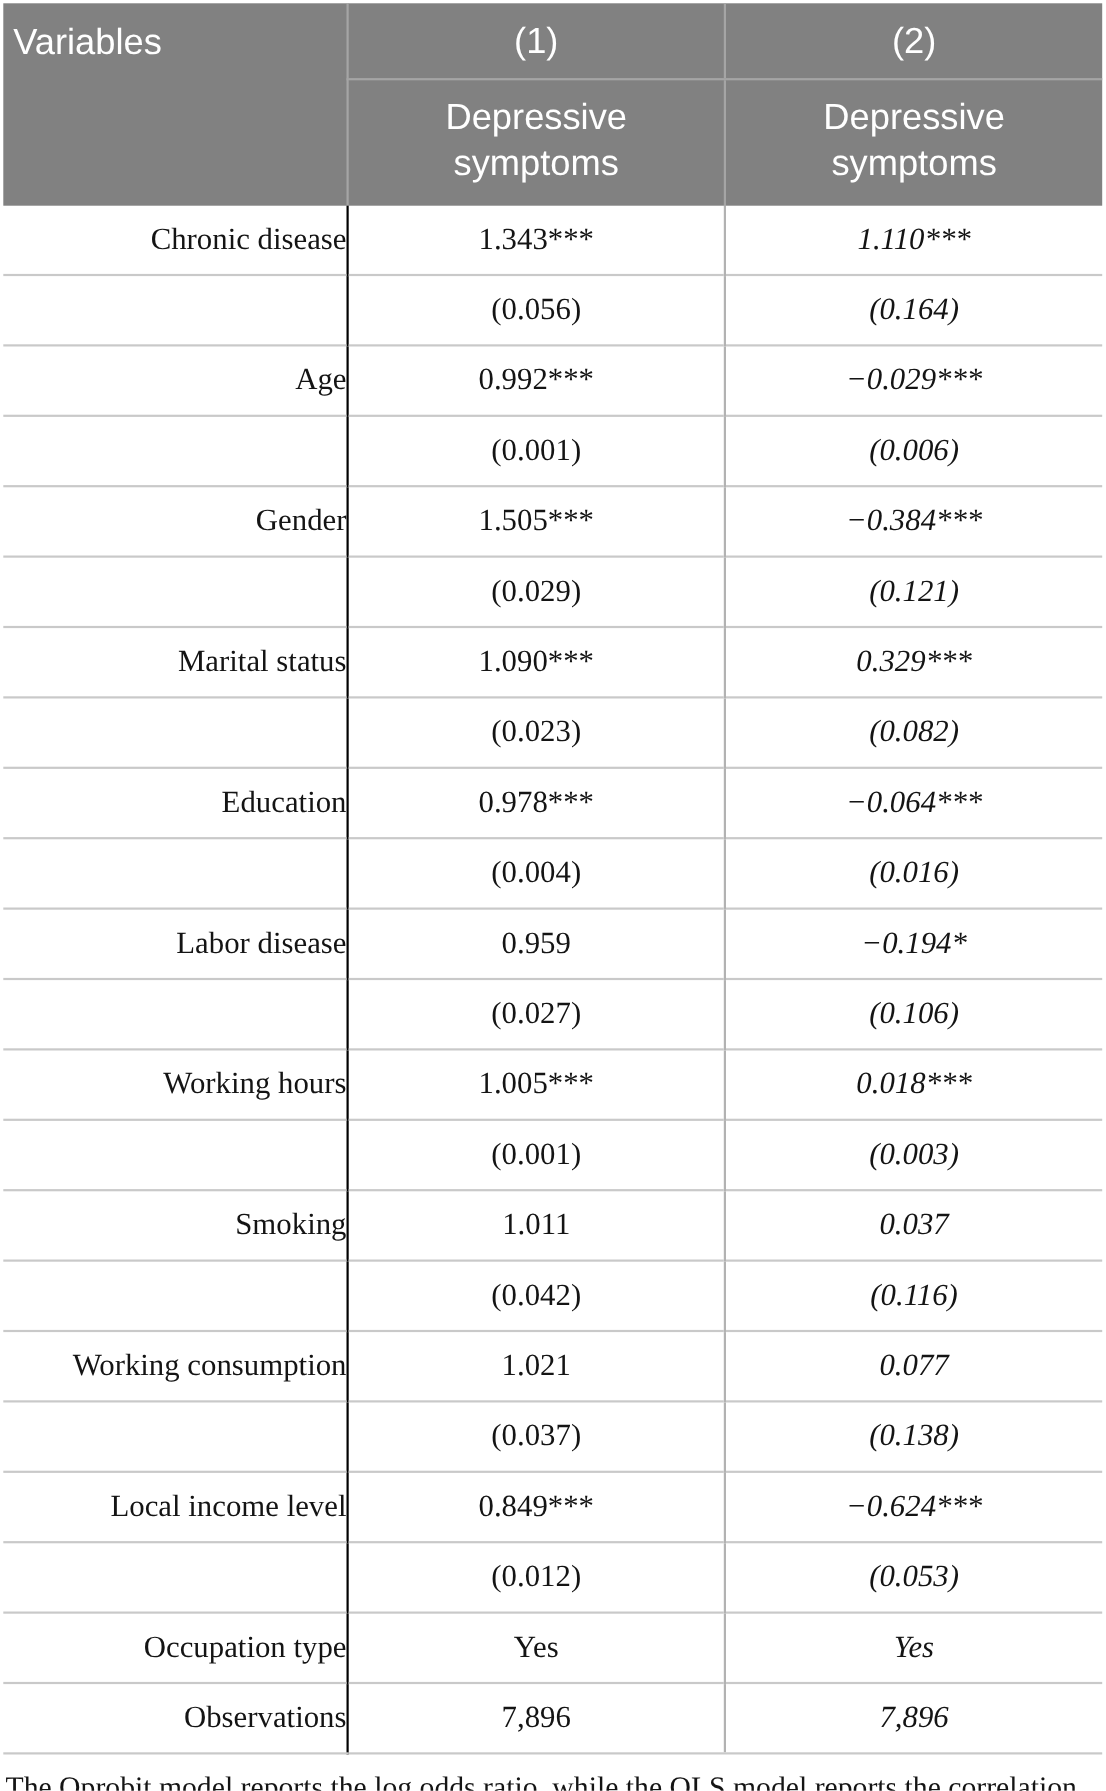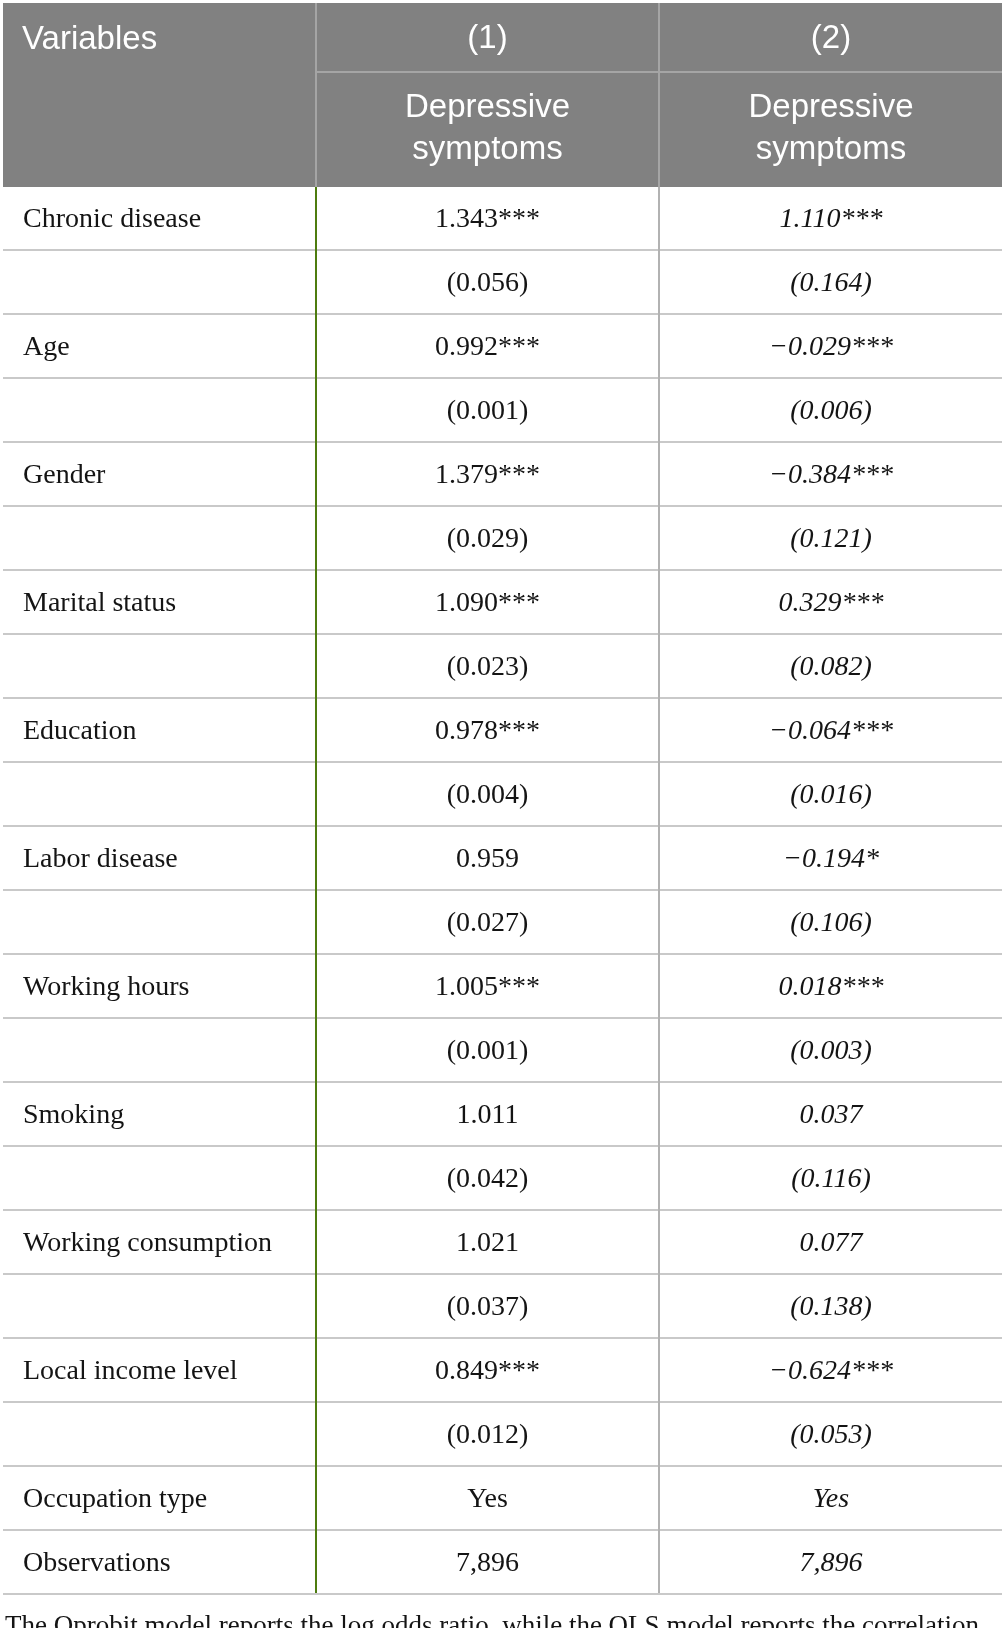--- a/index.html
+++ b/index.html
@@ -26,21 +26,21 @@
   thead th {
     background: #818181;
     color: #ffffff;
     font-family: "Liberation Sans", sans-serif;
     font-weight: 400;
     font-size: 33px;
   }
   th.h-var {
     text-align: left;
     vertical-align: top;
-    padding: 16px 0 0 19px;
+    padding: 16px 0 0 9px;
     border-right: 2px solid #a5a5a5;
   }
   tr.h-row1 th.h-num {
     height: 68px;
     vertical-align: middle;
     text-align: center;
     border-bottom: 2px solid #a5a5a5;
     padding: 0;
   }
   tr.h-row2 th.h-title {
@@ -62,23 +62,23 @@
     padding: 0;
     vertical-align: middle;
   }
   tbody tr:first-child td {
     border-top: none;
   }
   tbody tr:last-child td {
     border-bottom: 2px solid #c9c9c9;
   }
   td.lbl {
-    text-align: left;
+    text-align: right;
     padding-left: 20px;
-    border-right: 2px solid #4d7c0f;
+    border-right: 2px solid #000000;
   }
   td.val {
     text-align: center;
   }
   td.v2 {
     border-left: 2px solid #b2b2b2;
     font-style: italic;
   }
   
   .note {
@@ -126,21 +126,21 @@
         <td class="val">0.992***</td>
         <td class="val v2">−0.029***</td>
       </tr>
       <tr>
         <td class="lbl"></td>
         <td class="val">(0.001)</td>
         <td class="val v2">(0.006)</td>
       </tr>
       <tr>
         <td class="lbl">Gender</td>
-        <td class="val">1.379***</td>
+        <td class="val">1.505***</td>
         <td class="val v2">−0.384***</td>
       </tr>
       <tr>
         <td class="lbl"></td>
         <td class="val">(0.029)</td>
         <td class="val v2">(0.121)</td>
       </tr>
       <tr>
         <td class="lbl">Marital status</td>
         <td class="val">1.090***</td>

